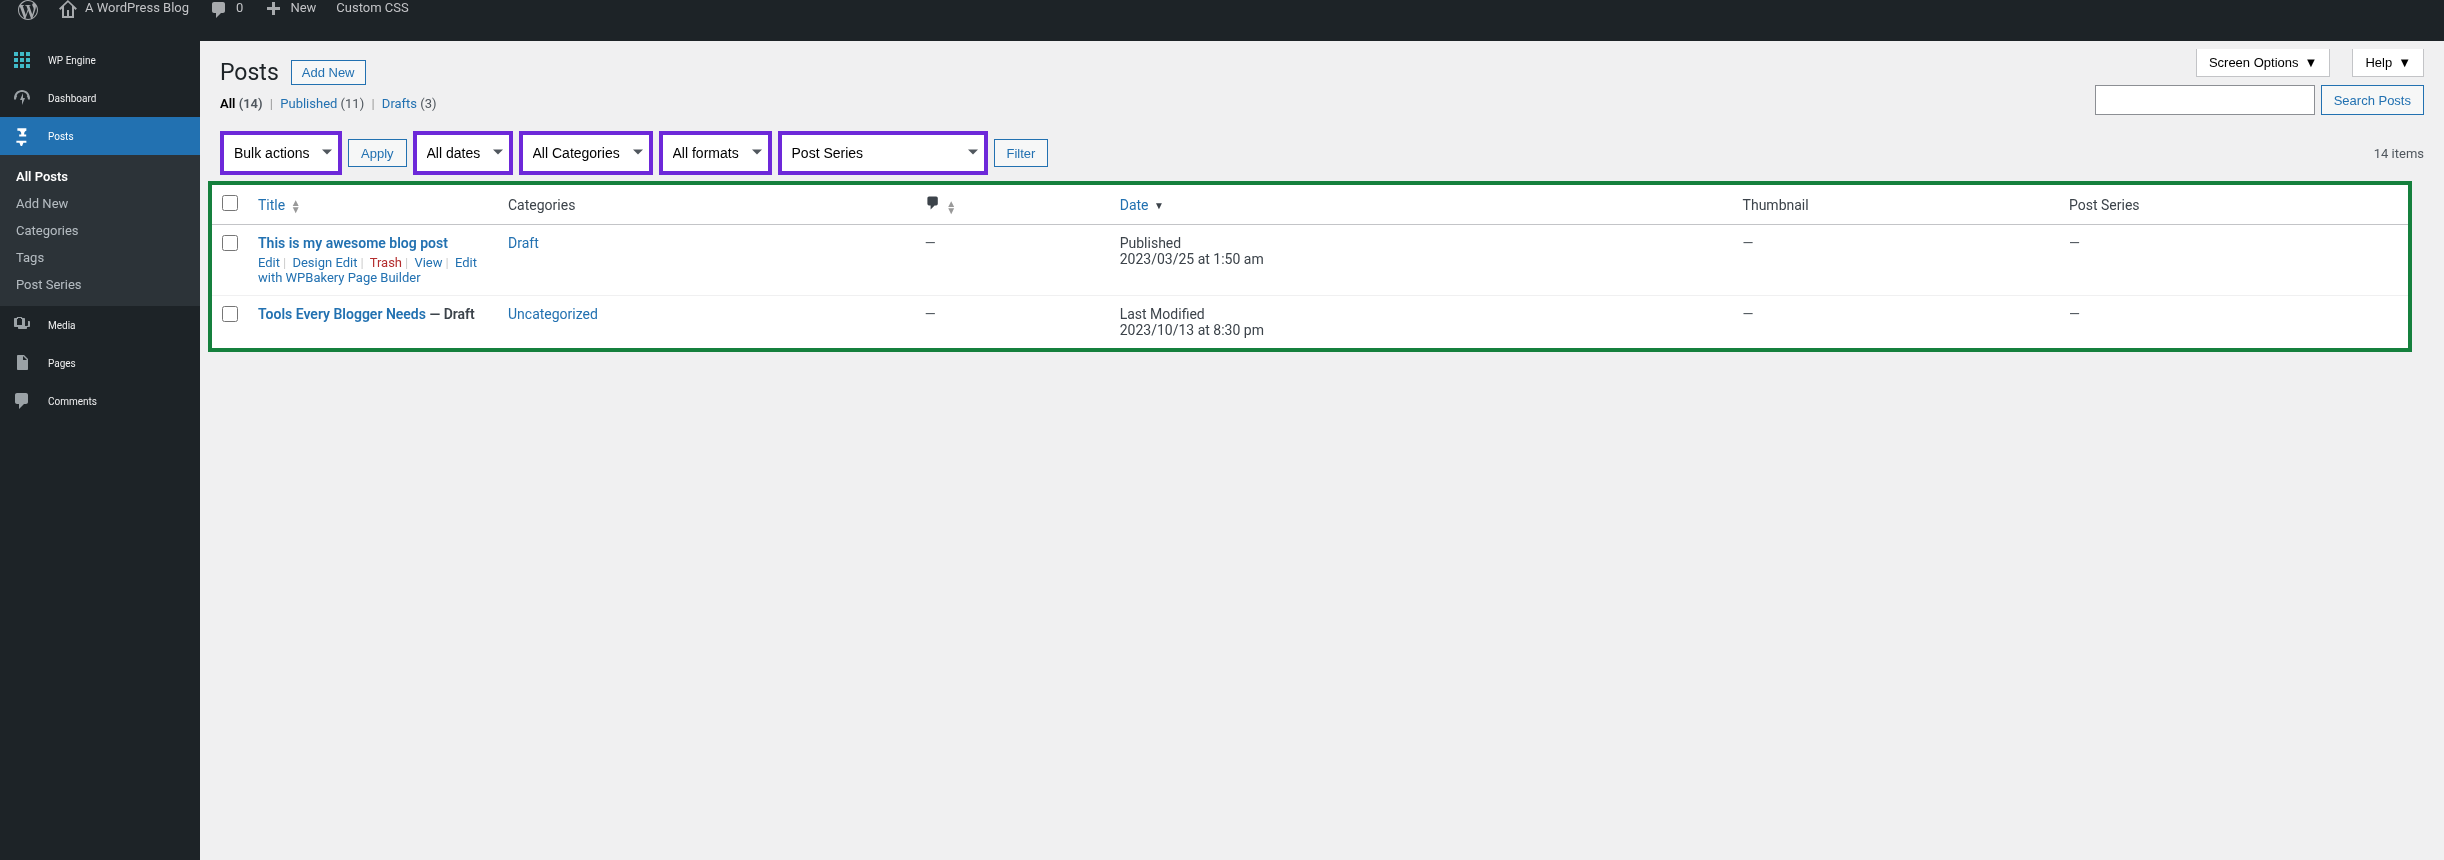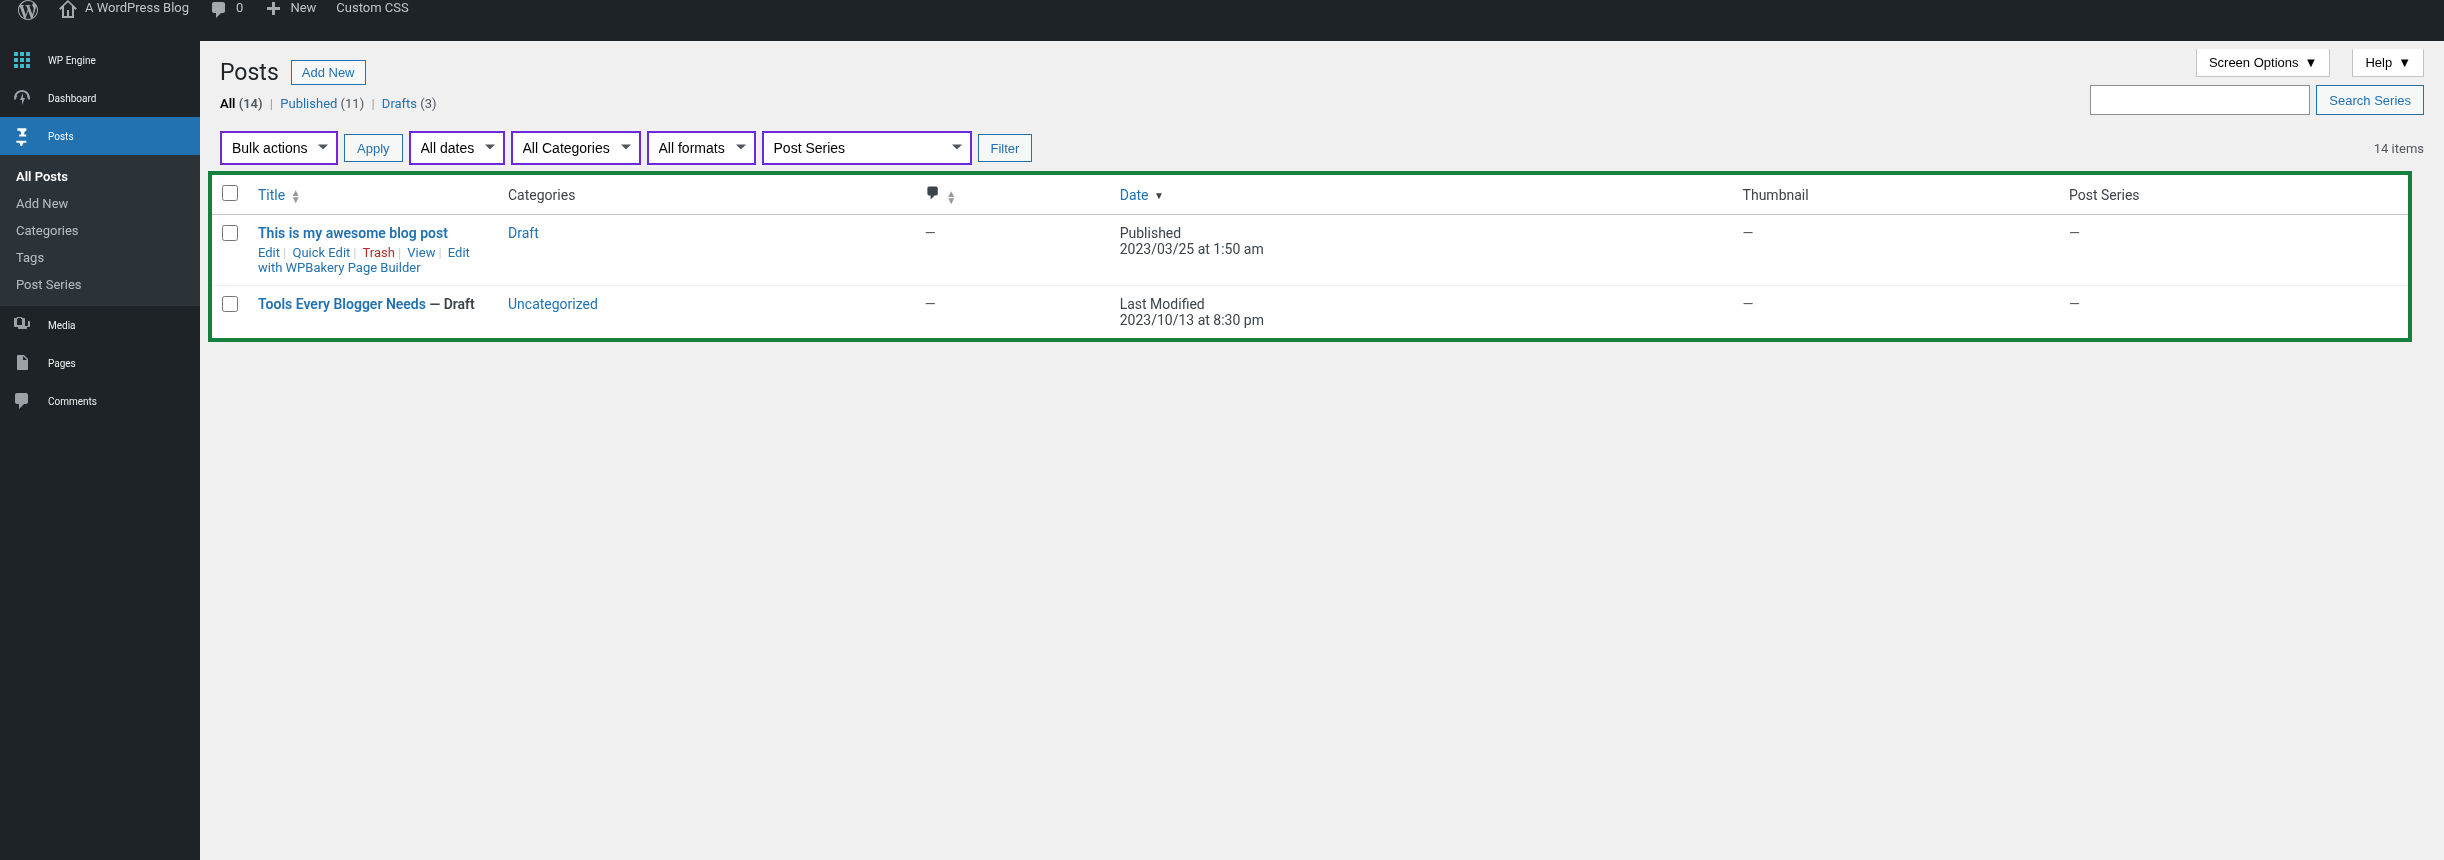--- a/index.html
+++ b/index.html
@@ -34,21 +34,21 @@
 .subsubsub .active { font-weight: 600; color: #000; }
 .subsubsub a { color: #2271b1; text-decoration: none; }
 .subsubsub .count { color: #50575e; }
 .subsubsub .sep { color: #999; padding: 0 4px; }
 
 .search-row { display: flex; justify-content: flex-end; gap: 6px; padding: 0 20px 10px; margin-top: -36px; }
 .search-input { border: 1px solid #8c8f94; padding: 4px 8px; font-size: 14px; width: 220px; height: 30px; }
 .search-btn { border: 1px solid #2271b1; color: #2271b1; background: #f6f7f7; padding: 4px 12px; font-size: 13px; cursor: pointer; }
 
 .tablenav { display: flex; align-items: center; gap: 6px; padding: 6px 20px; }
-.sel { border: 2px solid #6d28d9; background: #fff; padding: 0 28px 0 10px; font-size: 14px; height: 34px; appearance: none; cursor: pointer; position: relative; }
+.sel { border: 4px solid #6d28d9; background: #fff; padding: 0 28px 0 10px; font-size: 14px; height: 44px; appearance: none; cursor: pointer; position: relative; }
 .sel-wrap { position: relative; display: inline-block; }
 .sel-wrap::after { content: ""; position: absolute; right: 10px; top: 50%; transform: translateY(-35%); border: 5px solid transparent; border-top-color: #50575e; pointer-events: none; }
 .action-btn { border: 1px solid #2271b1; color: #2271b1; background: #f6f7f7; padding: 0 12px; height: 28px; font-size: 13px; cursor: pointer; }
 .item-count { margin-left: auto; font-size: 13px; color: #50575e; }
 
 
 .posts-table { width: calc(100% - 40px); margin: 0 8px; border: 4px solid #15803d; background: #fff; border-collapse: collapse; }
 .posts-table th { text-align: left; font-weight: 400; padding: 10px; font-size: 14px; border-bottom: 1px solid #c3c4c7; }
 .posts-table th.sortable a { color: #2271b1; text-decoration: none; }
 .posts-table td { padding: 10px; vertical-align: top; font-size: 14px; border-bottom: 1px solid #f0f0f1; }
@@ -174,21 +174,21 @@
     <div class="subsubsub">
       <span class="active"><span>All</span> <span class="count">(14)</span></span>
       <span class="sep">|</span>
       <a href="#"><span>Published</span></a> <span class="count">(11)</span>
       <span class="sep">|</span>
       <a href="#"><span>Drafts</span></a> <span class="count">(3)</span>
     </div>
 
     <div class="search-row">
       <input type="search" class="search-input" style="">
-      <button class="search-btn">Search Series</button>
+      <button class="search-btn">Search Posts</button>
     </div>
 
     <div class="tablenav">
       <span class="sel-wrap"><select class="sel"><option>Bulk actions</option></select></span>
       <button class="action-btn">Apply</button>
       <span class="sel-wrap"><select class="sel"><option>All dates</option></select></span>
       <span class="sel-wrap"><select class="sel"><option>All Categories</option></select></span>
       <span class="sel-wrap"><select class="sel"><option>All formats</option></select></span>
       <span class="sel-wrap"><select class="sel" style="min-width:210px"><option>Post Series</option></select></span>
       <button class="action-btn">Filter</button>
@@ -209,21 +209,21 @@
           <th>Post Series</th>
         </tr>
       </thead>
       <tbody>
         <tr>
           <td><input type="checkbox" style=""></td>
           <td>
             <a href="#" class="row-title">This is my awesome blog post</a>
             <div class="row-actions">
               <a href="#">Edit</a><span class="sep">|</span>
-              <a href="#">Quick Edit</a><span class="sep">|</span>
+              <a href="#">Design Edit</a><span class="sep">|</span>
               <a href="#" class="trash">Trash</a><span class="sep">|</span>
               <a href="#">View</a><span class="sep">|</span>
               <a href="#">Edit with WPBakery Page Builder</a>
             </div>
           </td>
           <td><a href="#" class="cat-link">Draft</a></td>
           <td><span class="dash">—</span></td>
           <td class="date-status"><span>Published</span><br><span>2023/03/25 at 1:50 am</span></td>
           <td><span class="dash">—</span></td>
           <td><span class="dash">—</span></td>

